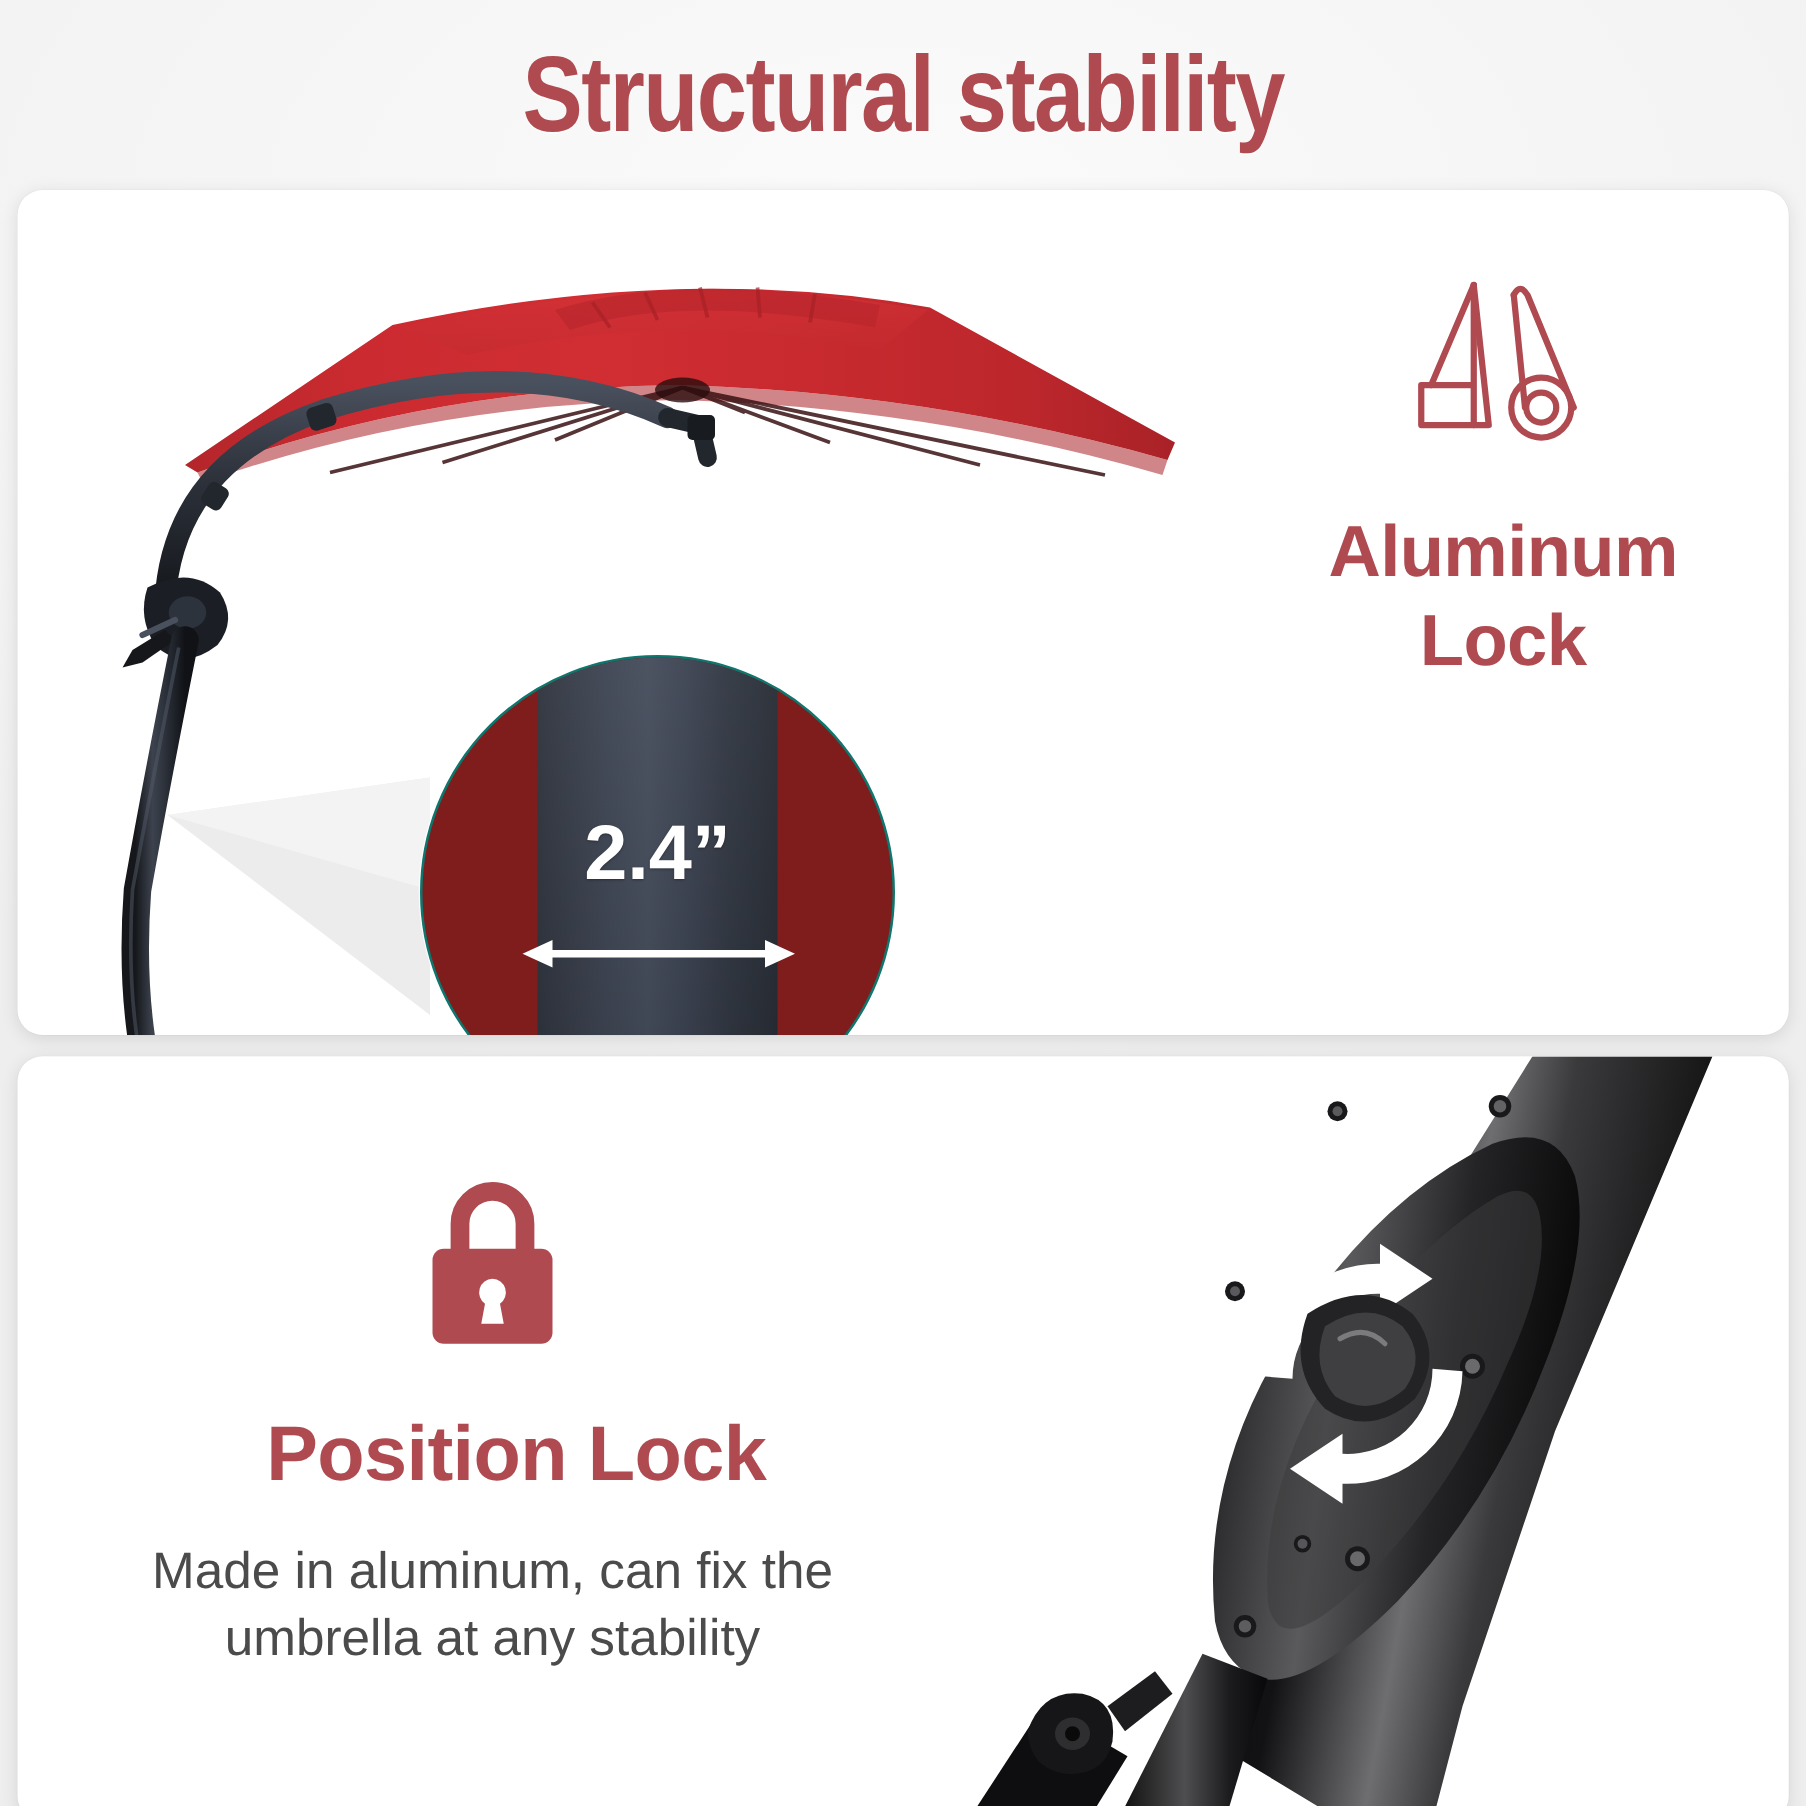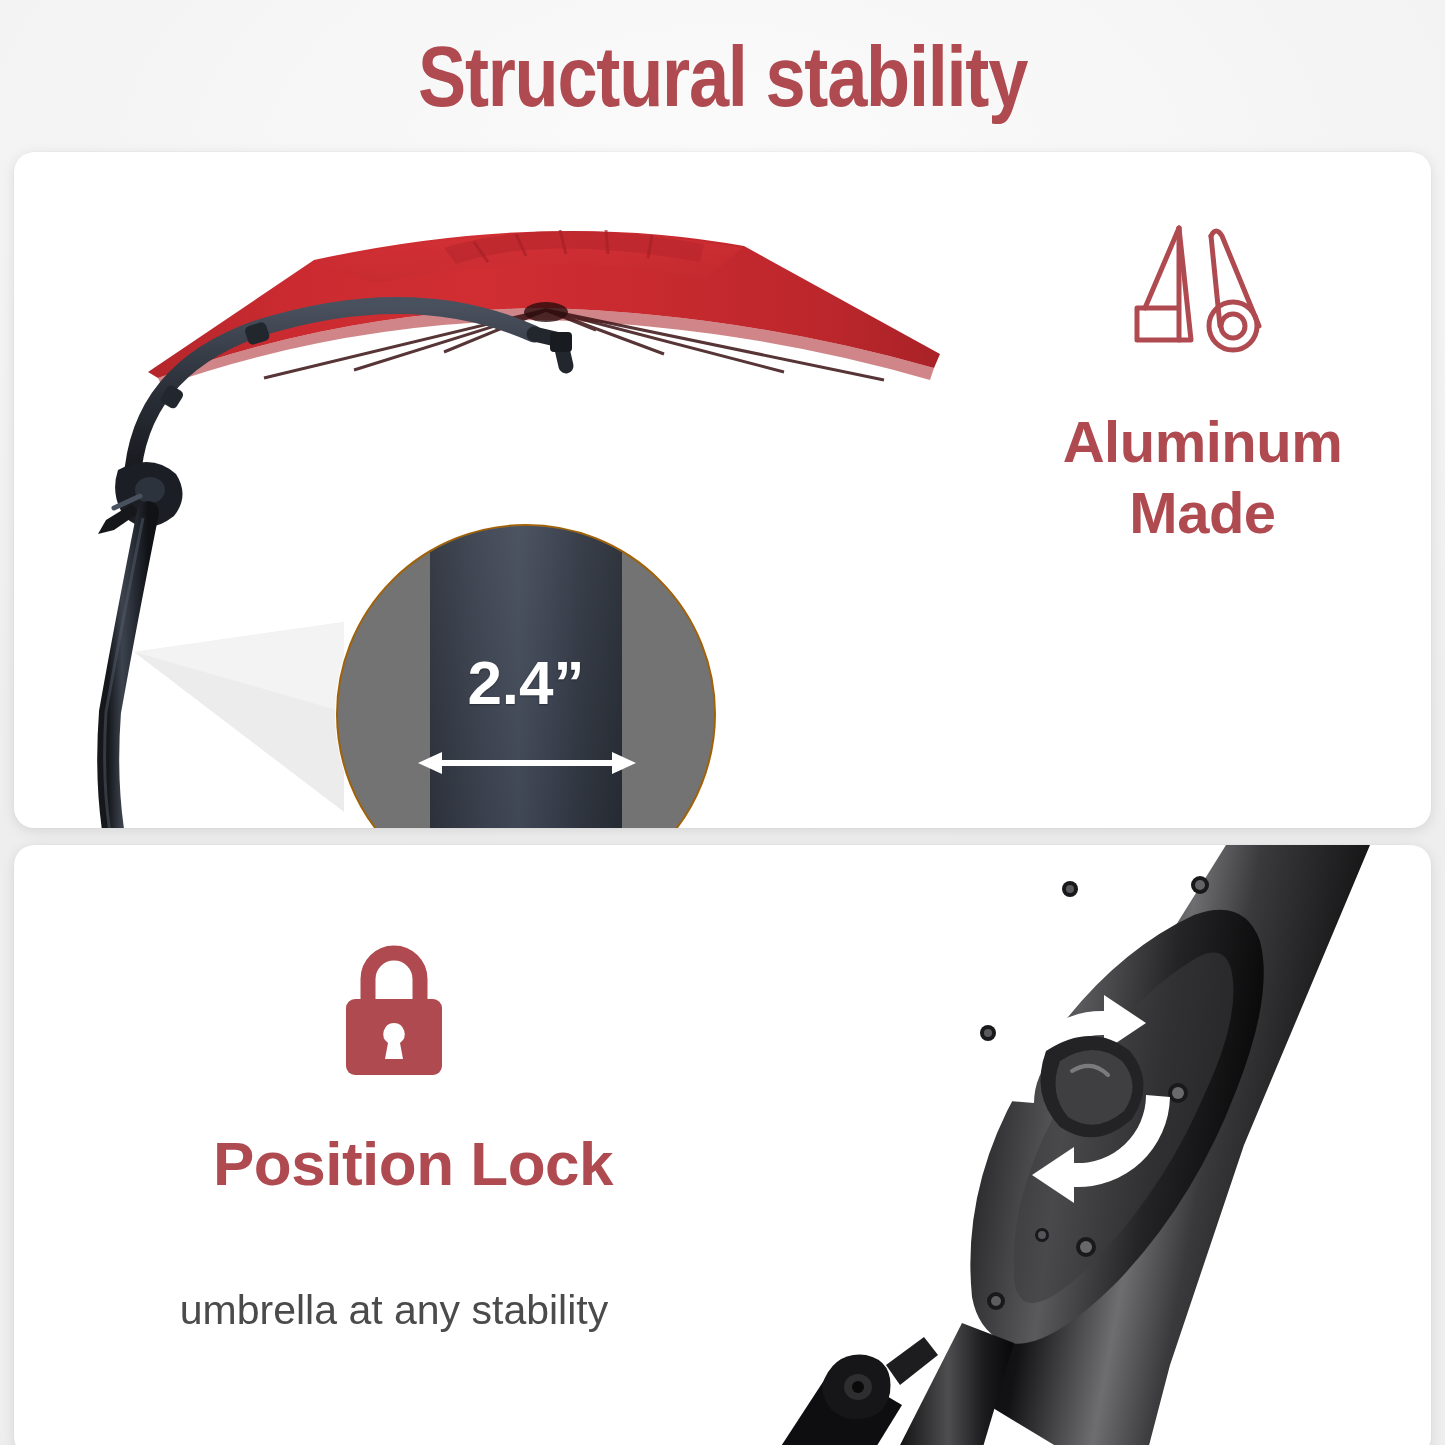--- a/index.html
+++ b/index.html
@@ -44,21 +44,21 @@
   
   .frame{position:absolute;left:0;top:0;width:960px;height:676px;pointer-events:none;}
   .frame svg{display:block;width:960px;height:676px;}
 
   
   .zoom-cone{position:absolute;left:0;top:0;width:960px;height:676px;}
 
   
   .magnifier{
     position:absolute;left:322px;top:372px;width:376px;height:376px;
-    border-radius:50%;overflow:hidden;border:2px solid #a16207;background:#737373;
+    border-radius:50%;overflow:hidden;border:2px solid #0f766e;background:#7f1d1d;
     box-shadow:0 0 0 1px rgba(255,255,255,.9);
   }
   .mag-pole{
     position:absolute;left:92px;top:-10px;width:192px;height:400px;
     background:linear-gradient(90deg,
       #2d323c 0%, #353b47 14%, #3d4452 30%, #434b5a 46%,
       #3a4150 62%, #2f3540 80%, #262b34 100%);
   }
   .mag-pole::after{
     content:"";position:absolute;left:0;top:0;right:0;bottom:0;
@@ -232,38 +232,38 @@
 
           <path d="M88,14 Q93,4 99,14 L136,104"></path>
           <path d="M88,14 L97,104"></path>
           <circle cx="110" cy="104" r="24"></circle>
           <circle cx="110" cy="104" r="12"></circle>
         </g>
       </svg>
     </div>
     <div class="feature-title">
       <span>Aluminum</span><br>
-      <span>Made</span>
+      <span>Lock</span>
     </div>
   </div>
 </div>
 
 <div class="card" id="card-bottom">
 
   <div class="feature-left">
     <div class="lock-icon">
       <svg viewBox="0 0 112 140" xmlns="http://www.w3.org/2000/svg">
         <path d="M30,64 L30,38 A26,26 0 0 1 82,38 L82,64" fill="none" stroke="#AF4B50" stroke-width="15"></path>
         <rect x="8" y="58" width="96" height="76" rx="9" fill="#AF4B50"></rect>
         <path d="M56,82 a11,11 0 0 1 6,20 l3,16 l-18,0 l3,-16 a11,11 0 0 1 6,-20 Z" fill="#ffffff"></path>
       </svg>
     </div>
     <div class="lock-title">Position Lock</div>
     <div class="lock-desc">
-      <br>
+      <span>Made in aluminum, can fix the</span><br>
       <span>umbrella at any stability</span>
     </div>
   </div>
 
   <div class="hinge-stage">
     <svg viewBox="0 0 657 612" xmlns="http://www.w3.org/2000/svg">
       <defs>
         <linearGradient id="hg" x1="0" y1="0" x2="1" y2="0.3">
           <stop offset="0%" stop-color="#0a0a0b"></stop>
           <stop offset="30%" stop-color="#121214"></stop>

